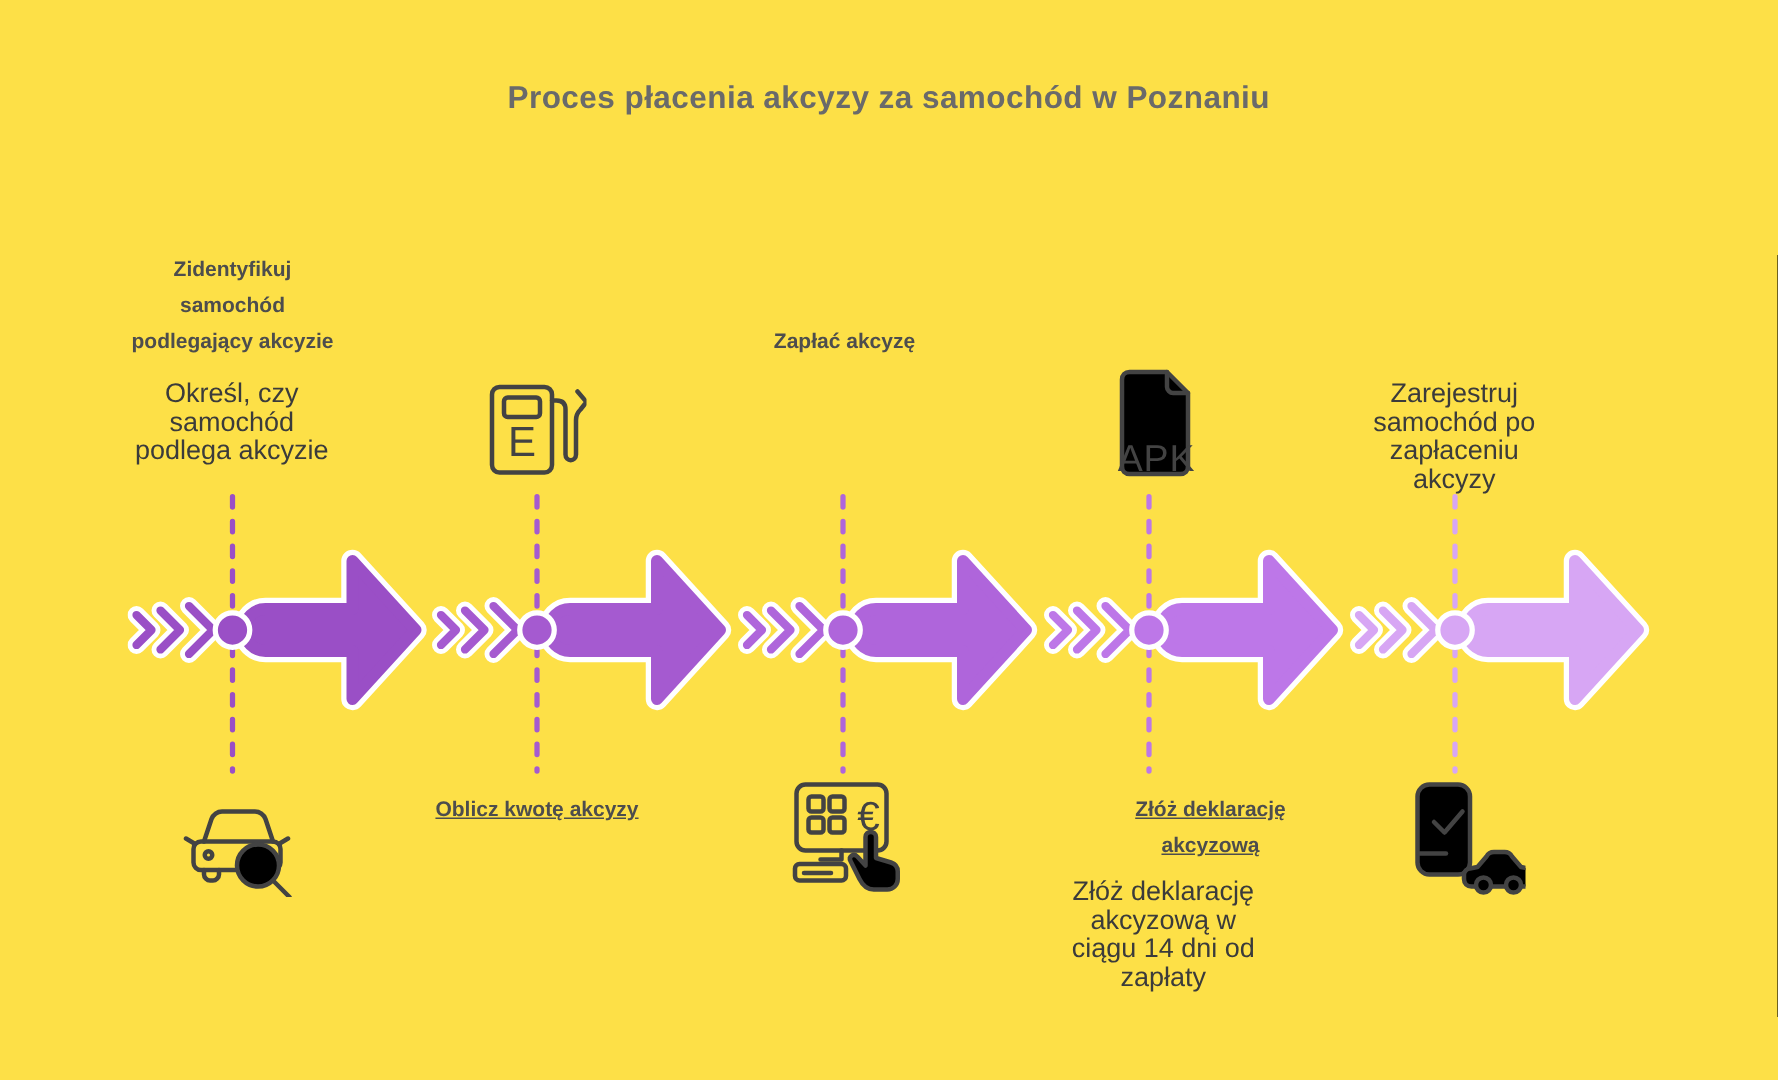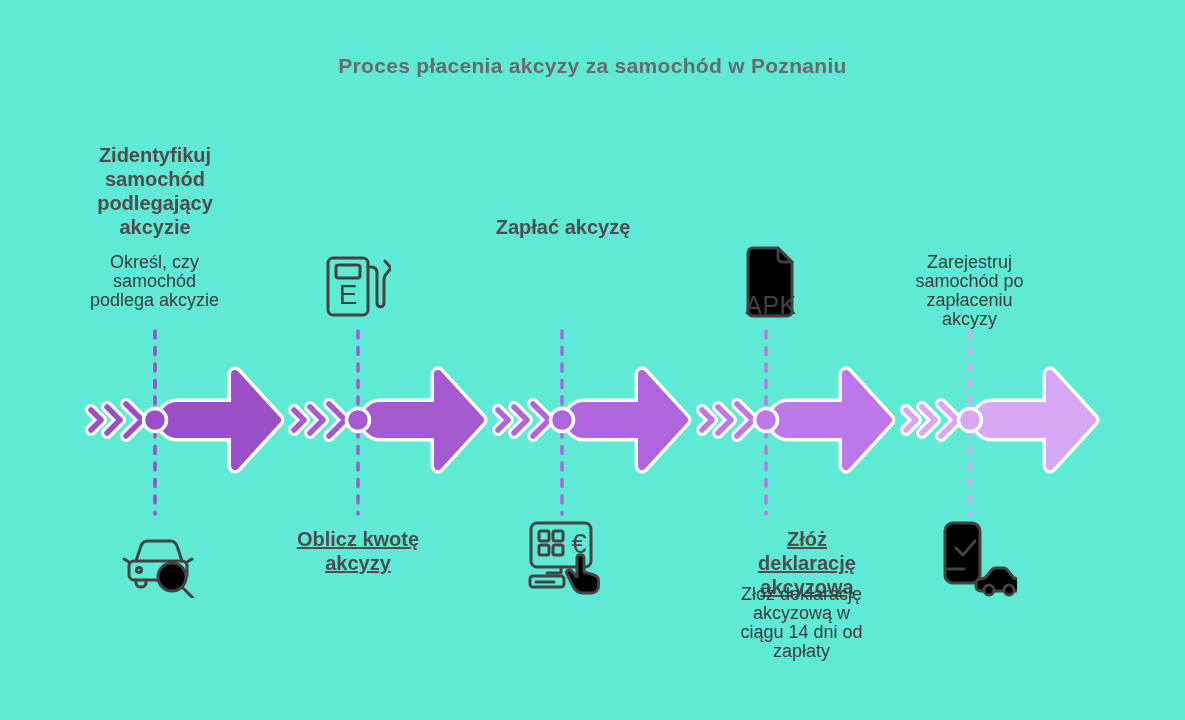--- a/index.html
+++ b/index.html
@@ -1,38 +1,38 @@
 <!DOCTYPE html>
 <html><head>
 <meta charset="utf-8">
 <style>
   html,body { margin:0; padding:0; background:#000; }
   .canvas {
-    position:relative; width:1185px; height:720px; background:#5eead4;
+    position:relative; width:1185px; height:720px; background:#fde047;
     font-family:"Liberation Sans", sans-serif; overflow:hidden;
   }
   .main-title {
     position:absolute; top:54px; left:0; width:100%;
     text-align:center; font-size:21px; font-weight:bold;
     color:#6a6a6a; letter-spacing:.3px;
   }
   .step-title {
     position:absolute; width:140px; text-align:center;
-    font-weight:bold; font-size:20px; line-height:24px; color:#4d4d4d;
+    font-weight:bold; font-size:14px; line-height:24px; color:#4d4d4d;
   }
   .step-desc {
     position:absolute; width:135px; text-align:center;
     font-size:18px; line-height:19px; color:#3b3b3b;
   }
   .step-title.top { bottom:481px; }
   .step-desc.top  { top:253px; }
   .step-title.bottom { top:527px;text-decoration:underline; }
   .step-desc.bottom  { top:585px; }
   .t1{left:85px}.t2{left:288px}.t3{left:493px}.t4{left:737px}.t5{left:900px}
-  .d1{left:87px}.d2{left:290px}.d3{left:495px}.d4{left:734px}.d5{left:902px}
+  .d1{left:87px}.d2{left:290px}.d3{left:495px}.d4{left:708px}.d5{left:902px}
 
   .segment { position:absolute; top:325px; width:210px; height:195px; }
   .seg1{left:85px}.seg2{left:288px}.seg3{left:492px}.seg4{left:696px}.seg5{left:900px}
   .dash { fill:none; stroke-width:3.5; stroke-dasharray:7 9.5; stroke-linecap:round; }
   .chev-outer { fill:none; stroke:#ffffff; stroke-width:12; stroke-linecap:round; stroke-linejoin:round; }
   .chev-inner { fill:none; stroke-width:5.5; stroke-linecap:round; stroke-linejoin:round; }
   .arrow-outer { fill:#ffffff; stroke:#ffffff; stroke-width:15; stroke-linejoin:round; }
   .arrow-inner { stroke-width:8; stroke-linejoin:round; }
   .dot { stroke:#ffffff; stroke-width:3.5; }
 

